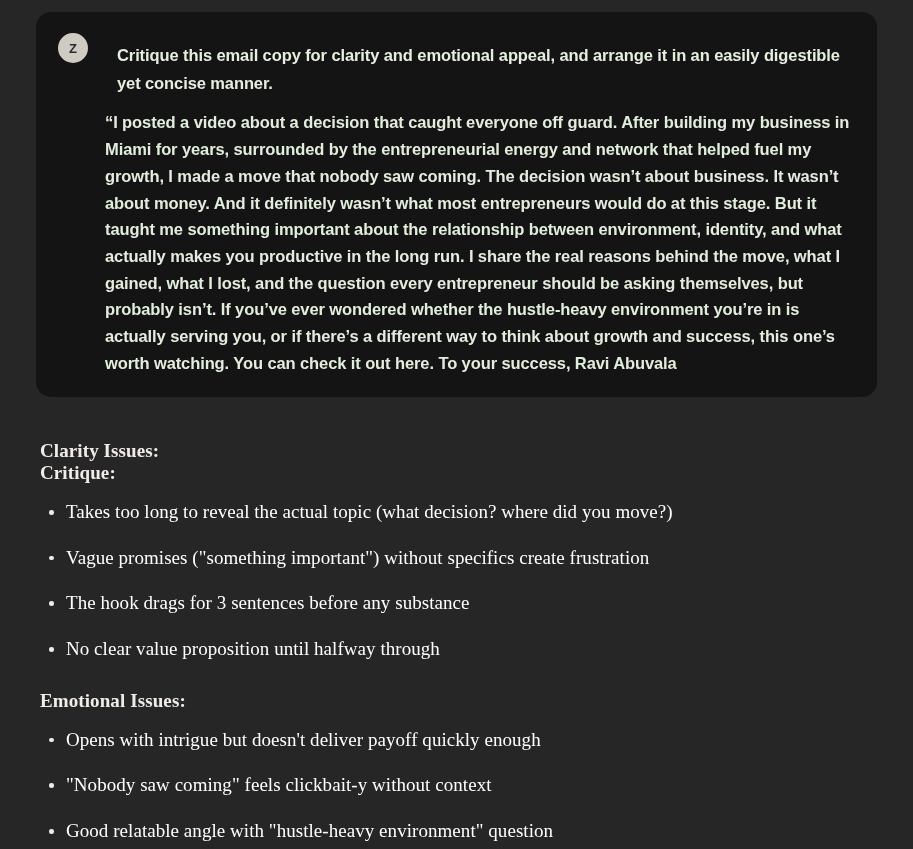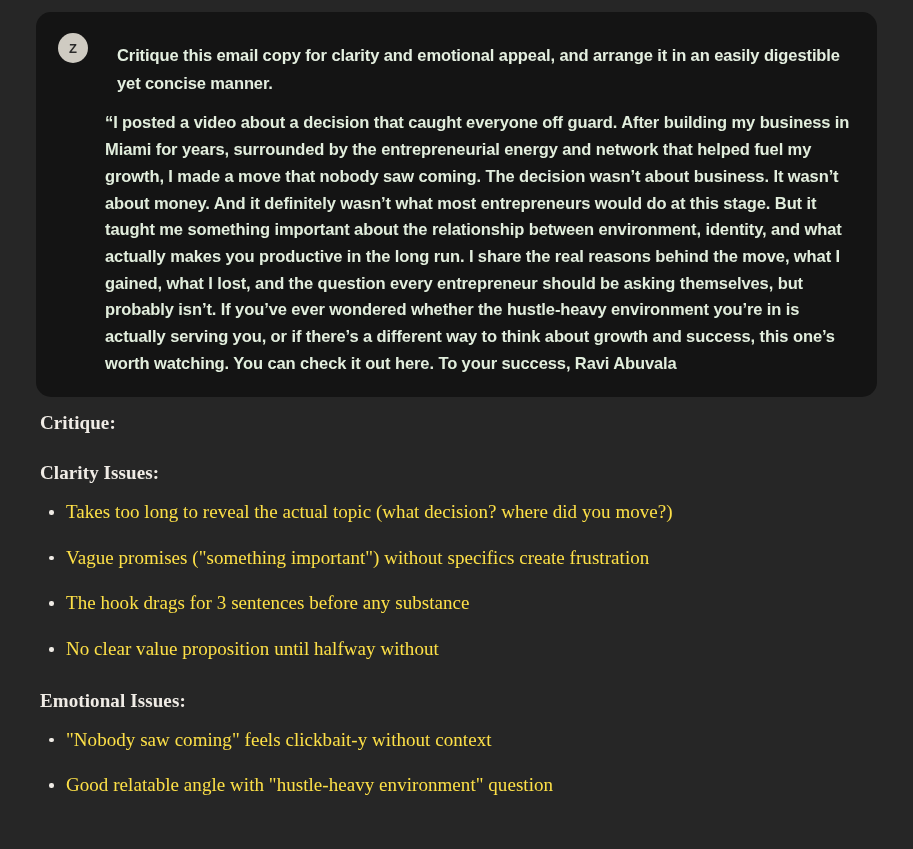--- a/index.html
+++ b/index.html
@@ -105,21 +105,21 @@
     padding: 0;
   }
 
   .bullet-item {
     position: relative;
     padding-left: 26px;
     margin-bottom: 21px;
     font-family: "Liberation Serif", serif;
     font-size: 19px;
     line-height: 1.3;
-    color: #fde047;
+    color: #ffffff;
     letter-spacing: 0.05px;
   }
 
   .bullet-item:last-child { margin-bottom: 0; }
 
   .bullet-item::before {
     content: "";
     position: absolute;
     left: 9px;
     top: 10px;
@@ -139,32 +139,33 @@
       <span>Z</span>
     </div>
     <div class="msg-body">
       <p class="msg-instruction">Critique this email copy for clarity and emotional appeal, and arrange it in an easily digestible yet concise manner.</p>
       <p class="msg-quote">“I posted a video about a decision that caught everyone off guard. After building my business in Miami for years, surrounded by the entrepreneurial energy and network that helped fuel my growth, I made a move that nobody saw coming. The decision wasn’t about business. It wasn’t about money. And it definitely wasn’t what most entrepreneurs would do at this stage. But it taught me something important about the relationship between environment, identity, and what actually makes you productive in the long run. I share the real reasons behind the move, what I gained, what I lost, and the question every entrepreneur should be asking themselves, but probably isn’t. If you’ve ever wondered whether the hustle-heavy environment you’re in is actually serving you, or if there’s a different way to think about growth and success, this one’s worth watching. You can check it out here. To your success, Ravi Abuvala</p>
     </div>
   </div>
 
   <div class="response">
 
+    <p class="resp-heading spaced">Clarity Issues:</p>
+
     <p class="resp-heading first">Critique:</p>
-
-    <p class="resp-heading spaced">Clarity Issues:</p>
     <ul class="bullet-list">
       <li class="bullet-item">Takes too long to reveal the actual topic (what decision? where did you move?)</li>
       <li class="bullet-item">Vague promises ("something important") without specifics create frustration</li>
       <li class="bullet-item">The hook drags for 3 sentences before any substance</li>
-      <li class="bullet-item">No clear value proposition until halfway without</li>
+      <li class="bullet-item">No clear value proposition until halfway through</li>
     </ul>
 
     <p class="resp-heading spaced">Emotional Issues:</p>
     <ul class="bullet-list">
+      <li class="bullet-item">Opens with intrigue but doesn't deliver payoff quickly enough</li>
       <li class="bullet-item">"Nobody saw coming" feels clickbait-y without context</li>
       <li class="bullet-item">Good relatable angle with "hustle-heavy environment" question</li>
 
     </ul>
 
   </div>
 
 </div>
 
 </body></html>

